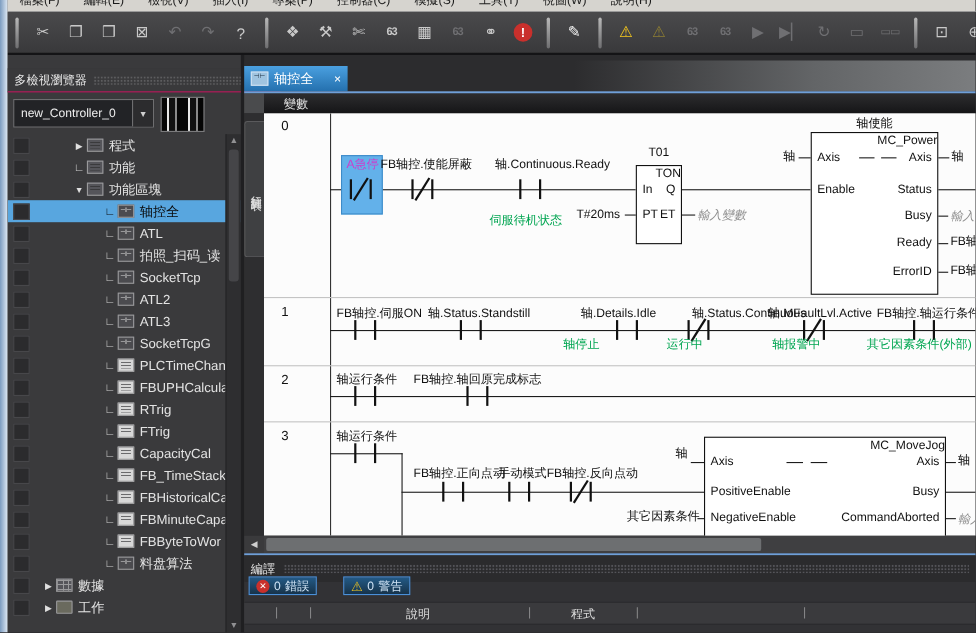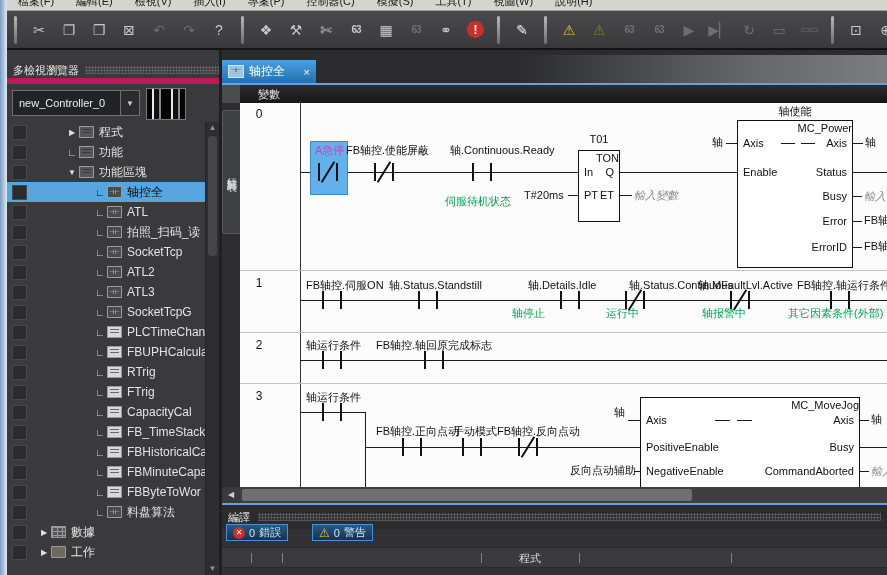--- a/index.html
+++ b/index.html
@@ -16,21 +16,21 @@
   .ticon{width:24px;height:24px;margin:0 3px;border-radius:3px;display:flex;align-items:center;justify-content:center;
          font-size:14px;color:#c9c9c9;flex:none;position:relative}
   .ticon.dim{color:#6f6f72}
   .ticon.small{font-size:10px;font-weight:bold;letter-spacing:-1px}
   .ticon.bright{color:#f2f2f2}
   .ticon.red{background:#c9302c;color:#fff;border-radius:50%;width:17px;height:17px;margin:0 6px;font-weight:bold;font-size:12px}
   .ticon.yellow{color:#f4c71e}
   .ticon.dimyellow{color:#8d7d33}
   
   #explorer{left:7px;top:50px;width:212px;height:525px;background:#3a3a3c}
-  #exp-header{position:absolute;left:0;top:12px;width:248px;height:22px;background:#39393b;border-bottom:6px solid #be185d;
+  #exp-header{position:absolute;left:0;top:12px;width:248px;height:22px;background:#39393b;border-bottom:1px solid #be185d;
               display:flex;align-items:center;padding:0 6px;box-sizing:border-box}
   #exp-header .ttl{font-size:11px;color:#e8e8e8;margin-right:6px;white-space:nowrap}
   #exp-header .dots{flex:1;height:8px;background-image:radial-gradient(#5d5d5f 1px,transparent 1.2px);background-size:3px 3px}
   #exp-header .hd-ico{color:#cfcfcf;font-size:9px;margin-left:7px}
   .pinwrap{width:10px;height:12px;margin-left:8px;position:relative}
   .pinwrap:before{content:"";position:absolute;left:2px;top:0;width:6px;height:6px;border:1.5px solid #cfcfcf;border-radius:1px}
   .pinwrap:after{content:"";position:absolute;left:5px;top:7px;width:1.5px;height:5px;background:#cfcfcf}
   #ctl-select{position:absolute;left:5px;top:40px;width:126px;height:24px;background:#222326;border:1px solid #6e6e70;
               display:flex;align-items:center}
   #ctl-select .val{flex:1;font-size:11px;color:#eee;padding-left:6px;white-space:nowrap;overflow:hidden}
@@ -401,21 +401,21 @@
   <div class="w" style="left:380px;top:69px;width:117px"></div>
 
   <div class="blkcap" style="left:497px;top:1px;width:116px">轴使能</div>
   <div class="fbbox" style="left:497px;top:17px;width:116px;height:148px">
     <span class="ctr" style="top:1px">MC_Power</span>
     <span style="left:5px;top:16px">Axis</span>
     <span class="pr" style="top:16px">Axis</span>
     <span style="left:5px;top:45px">Enable</span>
     <span class="pr" style="top:45px">Status</span>
     <span class="pr" style="top:69px">Busy</span>
-    <span class="pr" style="top:94px">Error</span>
+    <span class="pr" style="top:94px">Ready</span>
     <span class="pr" style="top:120px">ErrorID</span>
   </div>
   <div class="w" style="left:541px;top:40px;width:14px"></div>
   <div class="w" style="left:561px;top:40px;width:14px"></div>
   <div class="lbl" style="left:472px;top:33px">轴</div>
   <div class="w" style="left:486px;top:40px;width:11px"></div>
   <div class="w" style="left:613px;top:40px;width:10px"></div>
   <div class="lbl" style="left:625px;top:33px">轴</div>
   <div class="w" style="left:613px;top:69px;width:34px"></div>
   <div class="w" style="left:613px;top:93px;width:9px"></div>
@@ -509,21 +509,21 @@
     <span style="left:5px;top:67px">NegativeEnable</span>
     <span class="pr" style="top:67px">CommandAborted</span>
   </div>
   <div class="w" style="left:475px;top:317px;width:15px"></div>
   <div class="w" style="left:497px;top:317px;width:15px"></div>
   <div class="lbl" style="left:374px;top:303px">轴</div>
   <div class="w" style="left:388px;top:317px;width:12px"></div>
   <div class="w" style="left:620px;top:317px;width:9px"></div>
   <div class="lbl" style="left:631px;top:310px">轴</div>
   <div class="w" style="left:620px;top:344px;width:27px"></div>
-  <div class="lbl" style="left:316px;top:361px;width:80px;text-align:right">反向点动辅助</div>
+  <div class="lbl" style="left:316px;top:361px;width:80px;text-align:right">其它因素条件</div>
   <div class="w" style="left:394px;top:368px;width:6px"></div>
   <div class="w" style="left:620px;top:368px;width:9px"></div>
   <div class="outvar" style="left:631px;top:361px">輸入變數</div>
 </div>
 
 <div id="hleft" class="abs">◀</div>
 <div id="hscroll" class="abs">
   <div id="hthumb"></div>
 </div>
 <div id="blueline" class="abs"></div>
@@ -539,18 +539,19 @@
     <span>錯誤</span>
   </div>
   <div class="bbtn" style="left:90px">
     <span class="warnicon">⚠</span>
     <span class="cnt">0</span>
     <span>警告</span>
   </div>
   <div id="bhead">
     <span class="sep" style="left:28px">|</span>
     <span class="sep" style="left:59px">|</span>
+    <span style="left:78px;width:160px;text-align:center;position:absolute">說明</span>
     <span class="sep" style="left:258px">|</span>
     <span style="left:263px;width:90px;text-align:center;position:absolute">程式</span>
     <span class="sep" style="left:356px">|</span>
     <span class="sep" style="left:508px">|</span>
   </div>
 </div>
 
 </body></html>

